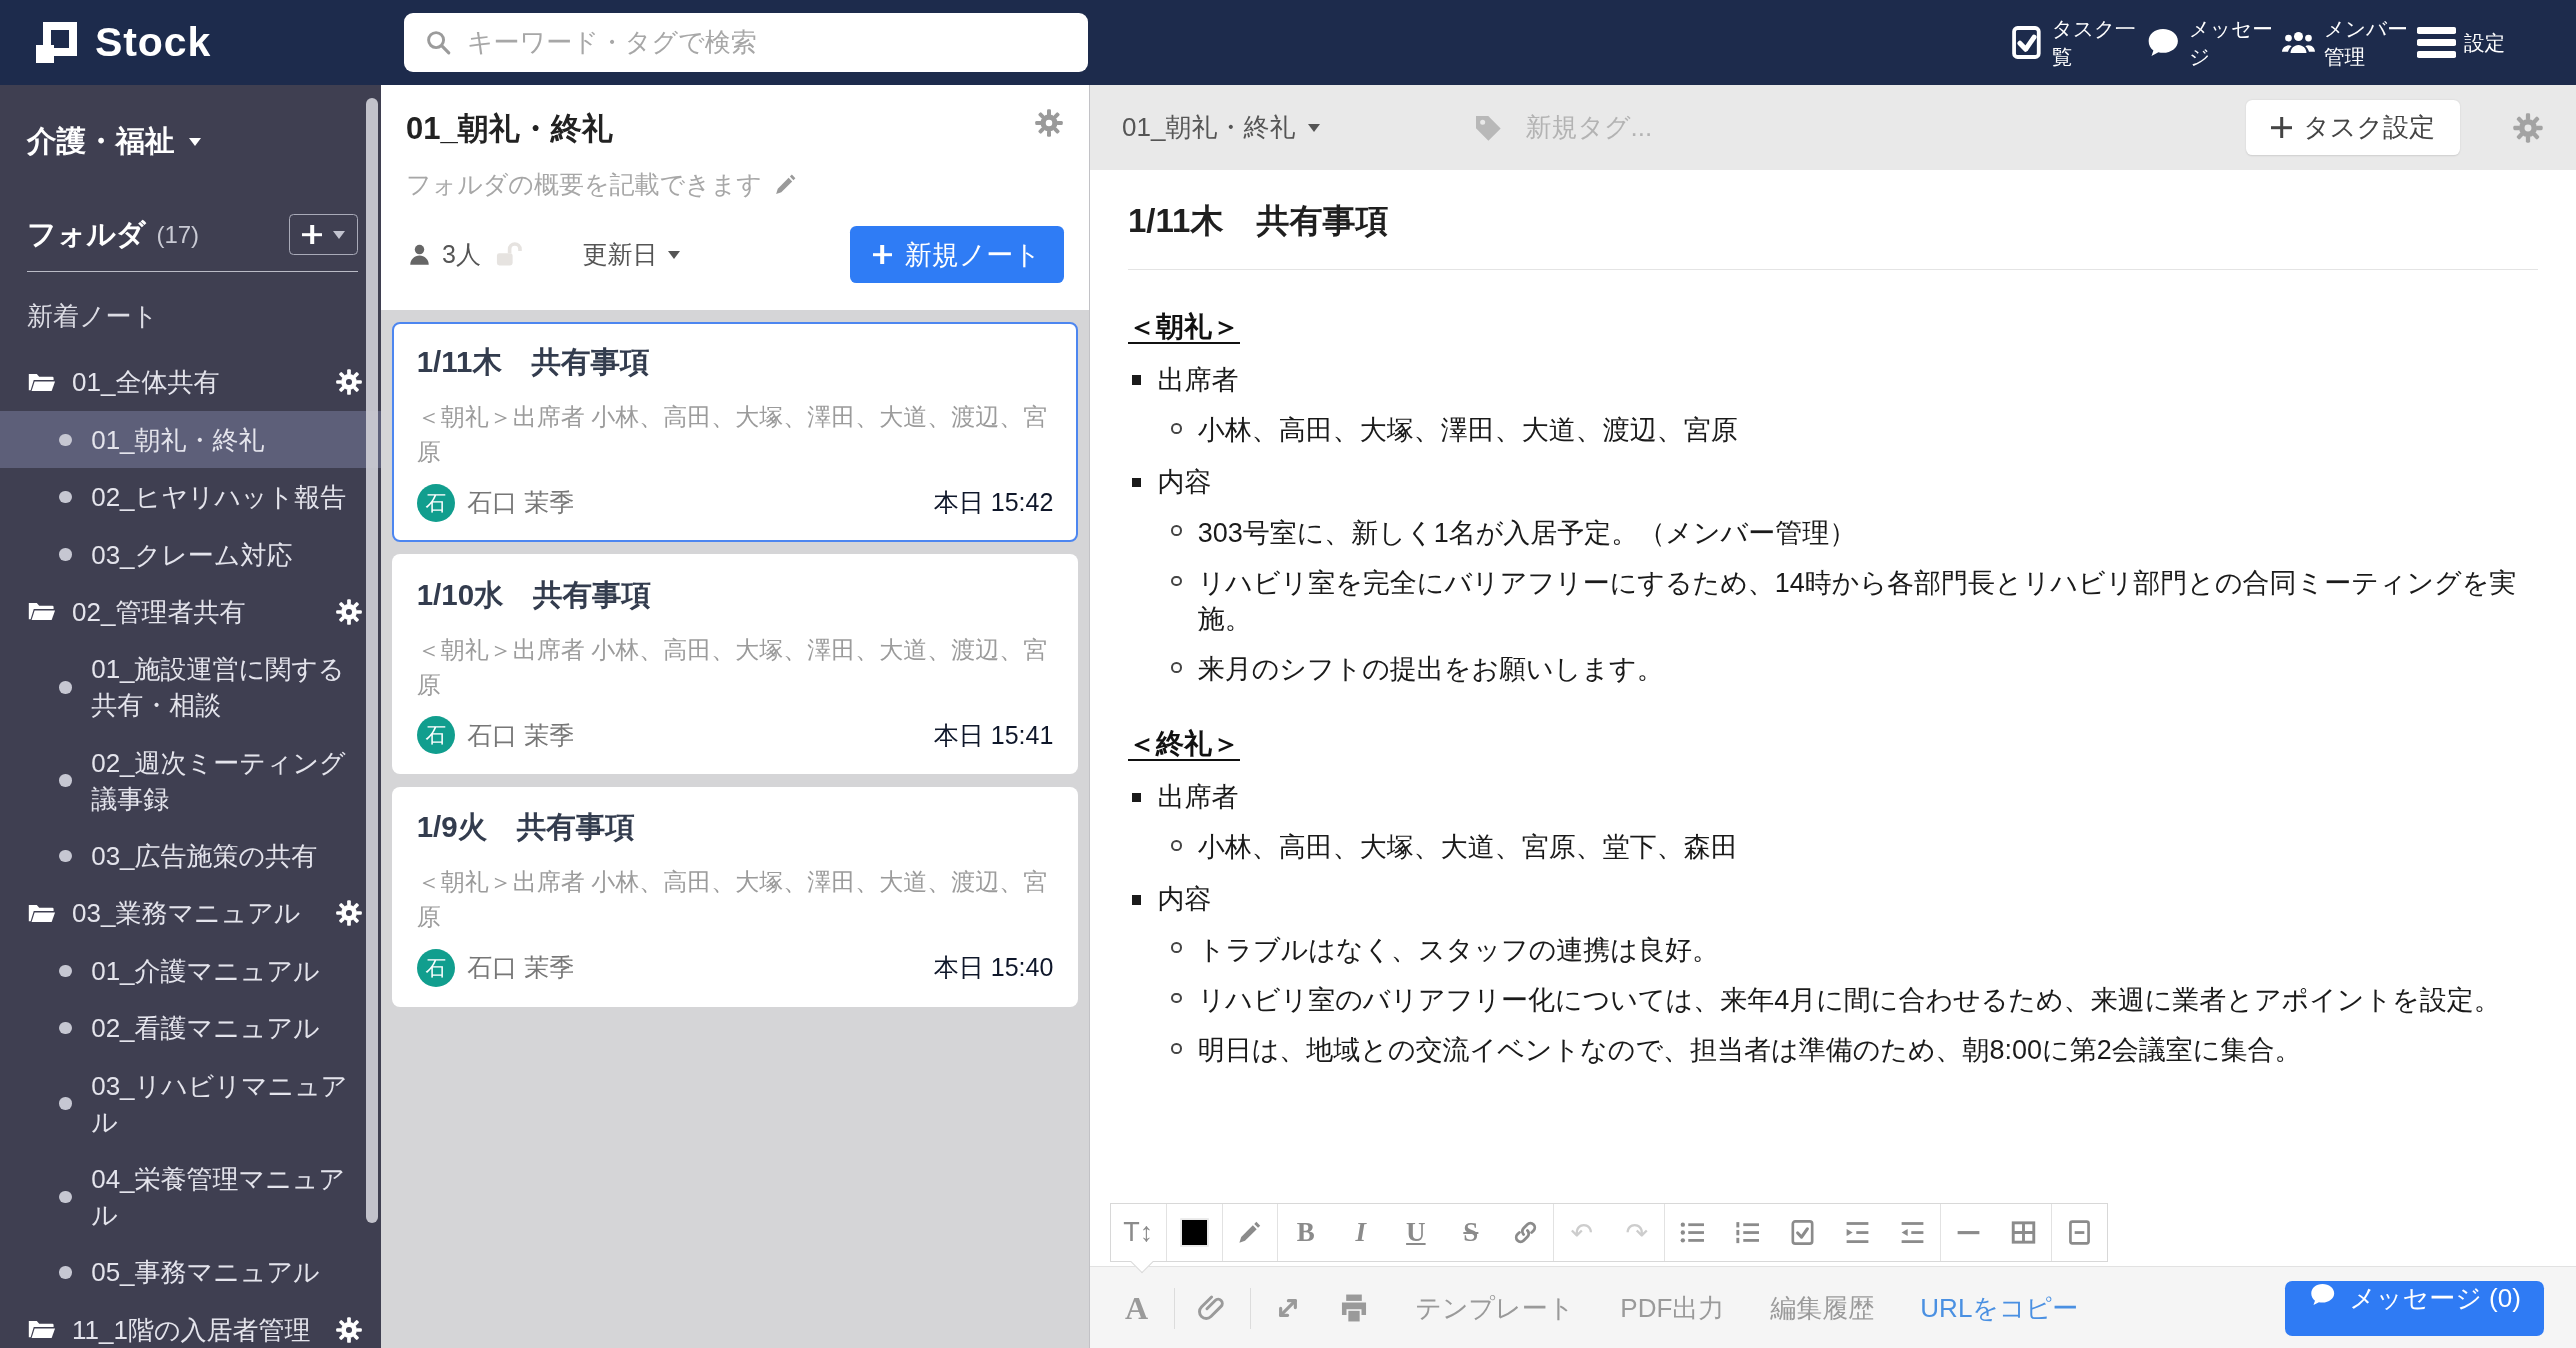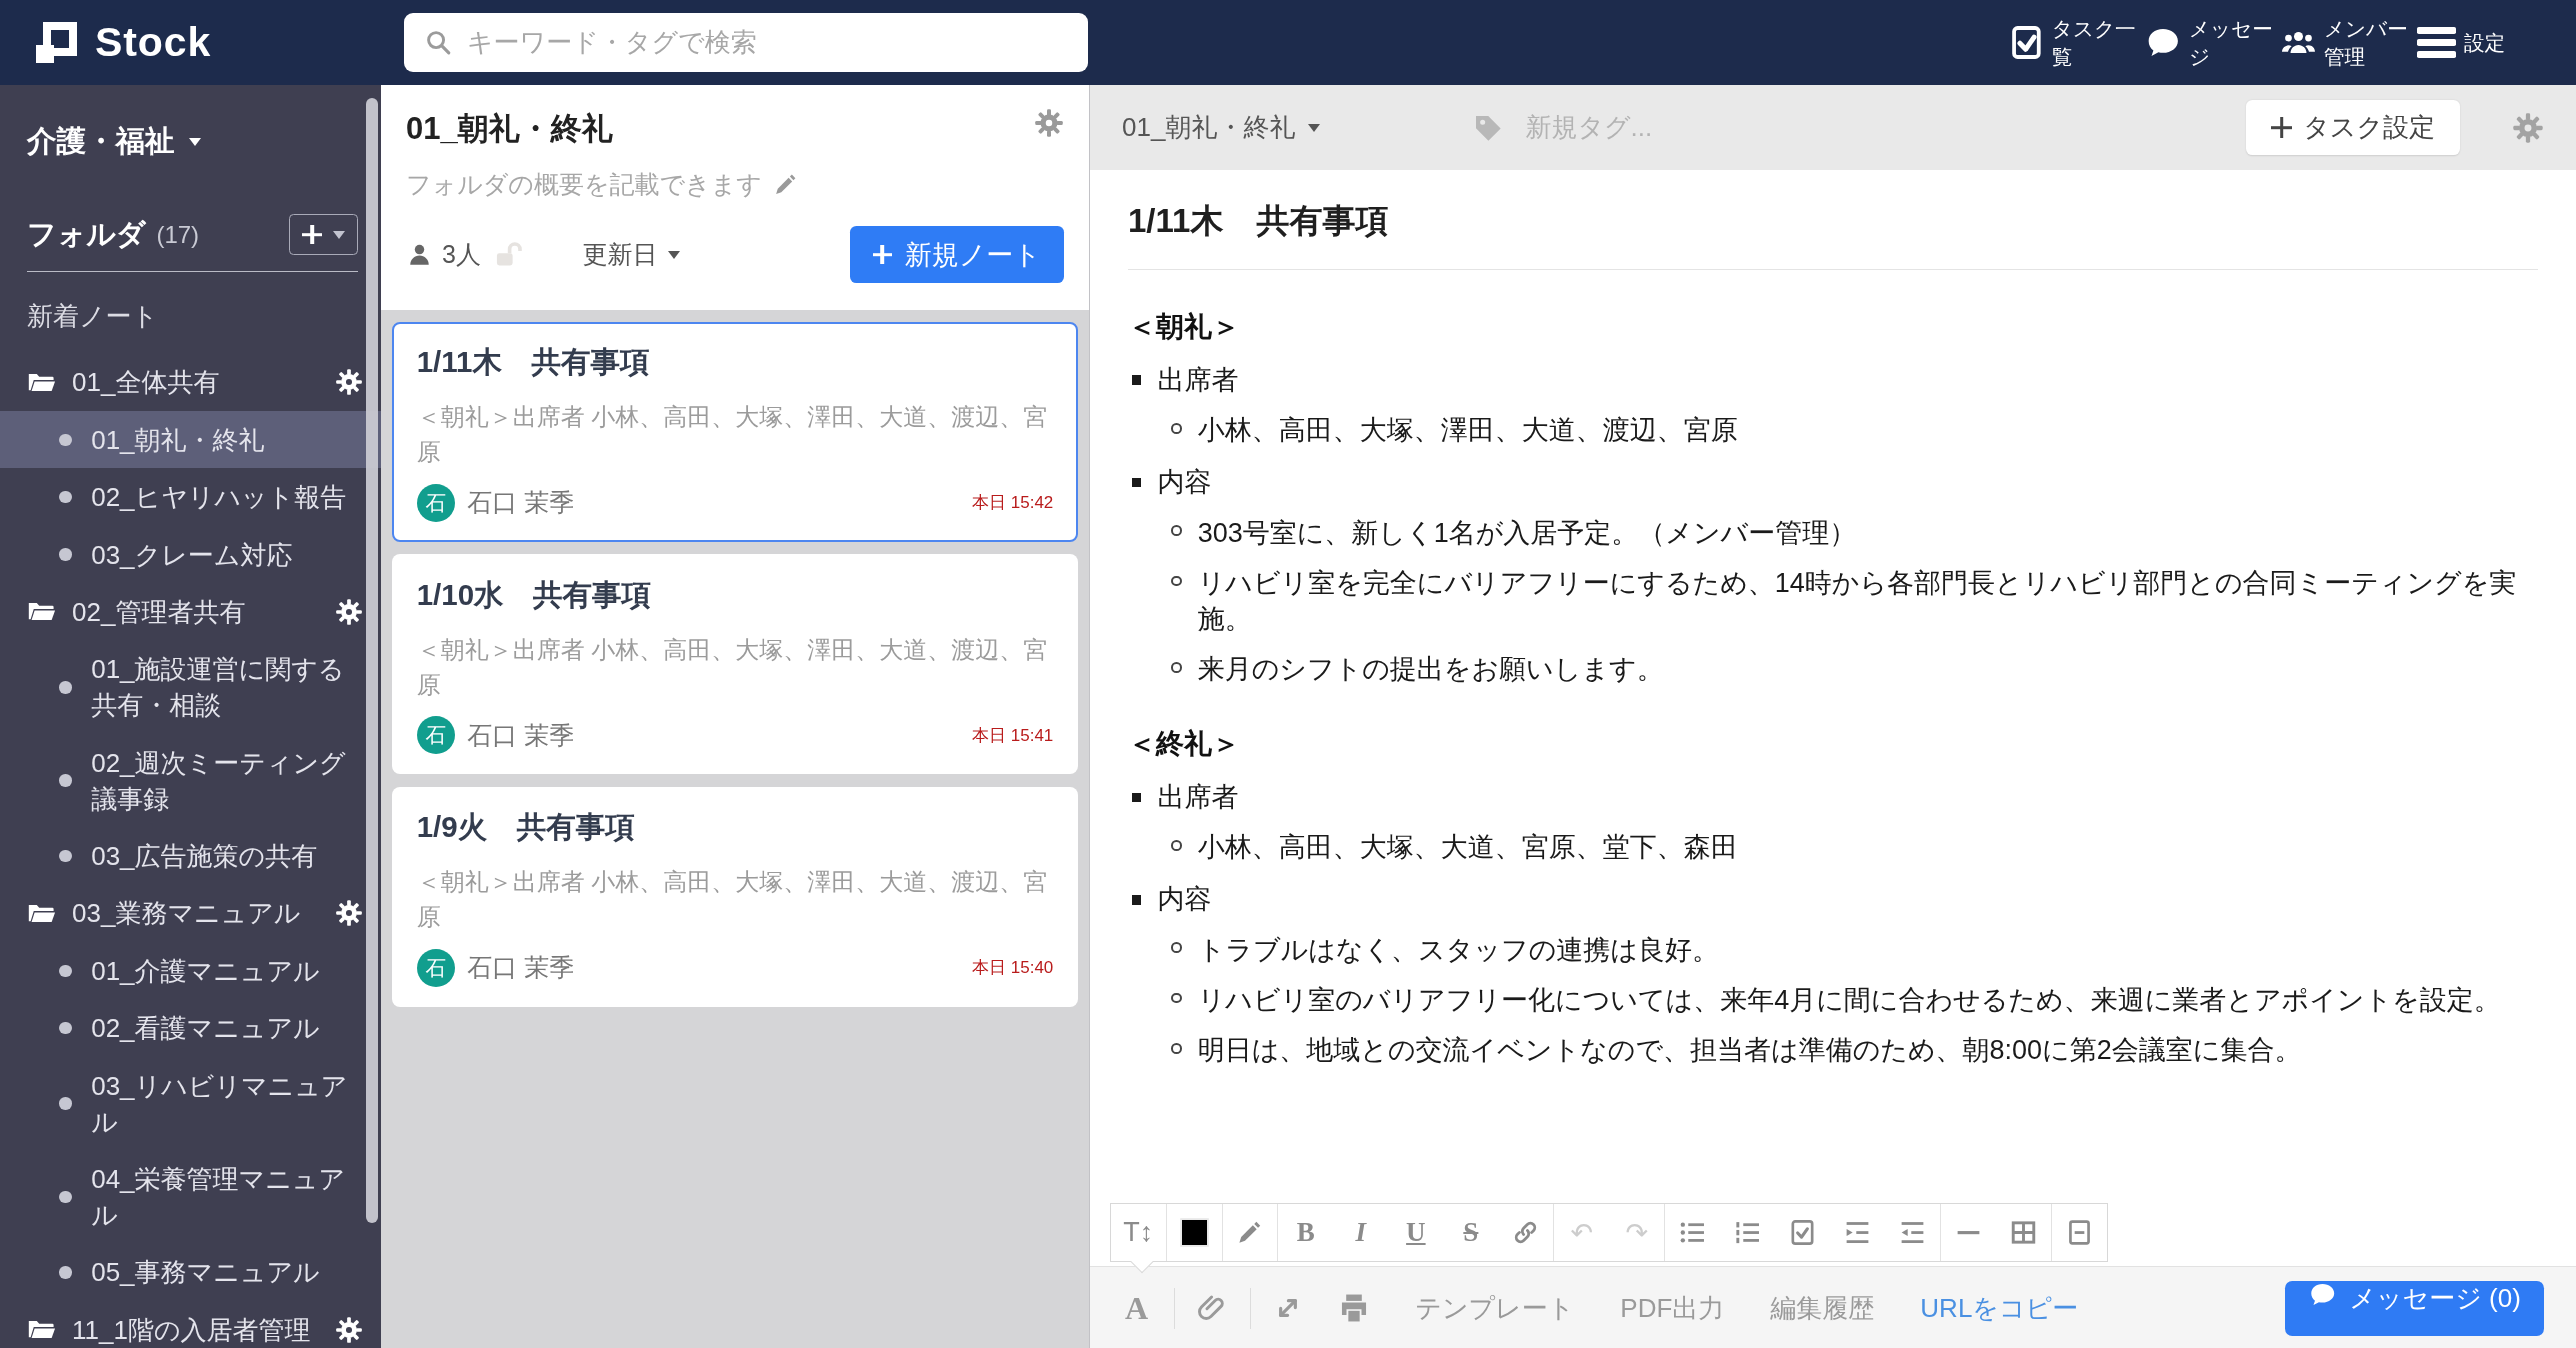--- a/index.html
+++ b/index.html
@@ -70,37 +70,37 @@
   .sort .caret { color:#555; }
   .new-note-btn { margin-left:auto; background:#2f7cf5; color:#fff; border-radius:6.3px; height:57px; padding:0 23px; display:flex; align-items:center; gap:12.5px; font-size:27px; cursor:pointer; }
   .cards { padding:11.6px 10.7px; overflow:hidden; }
   .card { background:#fff; border-radius:8px; border:2.7px solid transparent; padding:19.7px 23px 18px; margin-bottom:12.5px; cursor:pointer; }
   .card.sel { border-color:#4d86f0; }
   .card-title { font-size:29.5px; font-weight:bold; color:#333c4e; }
   .card-snippet { margin-top:16px; font-size:24px; line-height:35px; color:#9b9b9b; max-height:70px; overflow:hidden; }
   .card-meta { margin-top:14.3px; display:flex; align-items:center; }
   .avatar { width:38px; height:38px; border-radius:50%; background:#119e8e; color:#fff; font-size:20.6px; display:flex; align-items:center; justify-content:center; flex:none; }
   .author { font-size:25px; color:#777; margin-left:12.5px; }
-  .time { margin-left:auto; font-size:17px; color:#b91c1c; }
+  .time { margin-left:auto; font-size:25px; color:#0f172a; }
 
   
   .main { flex:1; display:flex; flex-direction:column; border-left:0.9px solid #c2c2c6; min-width:0; }
   .main-header { height:85px; background:#e9e9e9; display:flex; align-items:center; padding:0 32px; flex:none; }
   .folder-select { display:flex; align-items:center; gap:12.5px; font-size:26px; color:#555; cursor:pointer; }
   .folder-select .caret { color:#555; }
   .tag-wrap { display:flex; align-items:center; margin-left:152px; color:#b8b8b8; }
   .tag-wrap input { border:none; outline:none; background:transparent; font-size:26px; margin-left:21.5px; width:376px; color:#555; font-family:inherit; }
   .tag-wrap input::placeholder { color:#b3b3b3; }
   .task-btn { margin-left:auto; background:#fff; border-radius:6.3px; height:55px; padding:0 25px; display:flex; align-items:center; gap:10.7px; font-size:26px; color:#444; box-shadow:0 0.9px 1.8px rgba(0,0,0,.12); cursor:pointer; }
   .task-btn .plus { color:#444; width:21.5px; height:21.5px; }
   .mh-gear { color:#a3a3a3; margin-left:52px; cursor:pointer; }
 
   .note-area { flex:1; padding:29px 38px 0; overflow:hidden; }
   .note-title { font-size:33px; font-weight:bold; color:#1f1f1f; padding-bottom:25px; border-bottom:0.9px solid #e4e4e4; }
-  .sec-h { display:inline-block; font-size:28px; font-weight:bold; color:#111; text-underline-offset:6.3px; margin-top:38px; }
+  .sec-h { display:inline-block; font-size:28px; font-weight:bold; color:#111; text-decoration:underline; text-underline-offset:6.3px; margin-top:38px; }
   .li1 { display:flex; margin-top:16px; font-size:27px; color:#1a1a1a; }
   .sq { width:9.8px; height:9.8px; background:#1a1a1a; margin:13.4px 16px 0 3.6px; flex:none; }
   .li2 { display:flex; margin-top:14.3px; font-size:27px; color:#1a1a1a; padding-left:43px; }
   .ci { width:10.7px; height:10.7px; border:2.7px solid #444; border-radius:50%; margin:10.7px 16px 0 0; flex:none; }
 
   .toolbar-strip { height:66px; background:#fff; position:relative; flex:none; }
   .etoolbar { position:absolute; left:19.7px; bottom:3.6px; height:59px; background:#fff; border:0.9px solid #d8d8d8; display:inline-flex; align-items:stretch; }
   .etoolbar::after { content:""; position:absolute; left:23px; bottom:-9px; width:15px; height:15px; background:#fff;
     border-right:0.9px solid #d8d8d8; border-bottom:0.9px solid #d8d8d8; transform:rotate(45deg); }
   .tbtn { width:55px; display:flex; align-items:center; justify-content:center; color:#8b8b8b; cursor:pointer; font-size:27px; }

